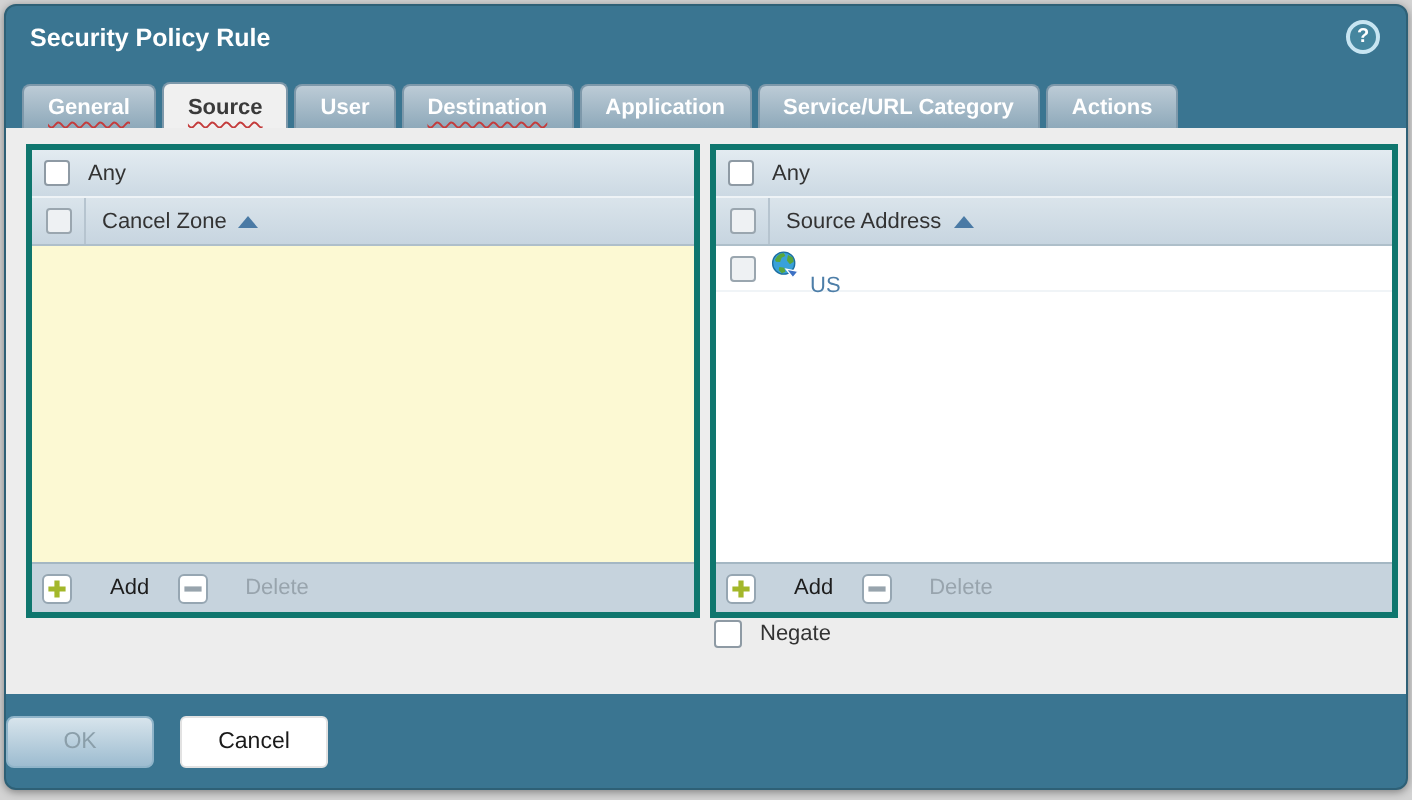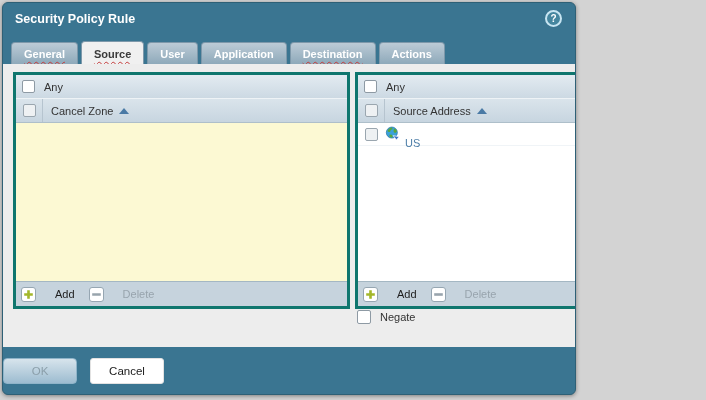--- a/index.html
+++ b/index.html
@@ -5,21 +5,21 @@
   * { box-sizing: border-box; margin: 0; padding: 0; }
   html, body { width: 706px; height: 400px; }
   body {
     font-family: "Liberation Sans", sans-serif;
     background: #d3d3d3;
     position: relative;
     overflow: hidden;
   }
   .dialog {
     position: absolute; left: 2px; top: 2px;
-    width: 574px; height: 393px;
+    width: 702px; height: 393px;
     background: #3a7591;
     border: 1px solid #2e6076;
     border-radius: 6px;
     box-shadow: 0 1px 4px rgba(0,0,0,.4);
     display: flex; flex-direction: column;
     overflow: hidden;
   }
   
   .titlebar {
     height: 31px; flex: 0 0 31px;
@@ -189,22 +189,23 @@
     <span>Security Policy Rule</span>
     <div class="help-btn">
       <span>?</span>
     </div>
   </div>
 
   <div class="tabstrip">
     <div class="tab"><span class="squiggle">General</span></div>
     <div class="tab active"><span class="squiggle">Source</span></div>
     <div class="tab"><span>User</span></div>
+    <div class="tab"><span class="squiggle">Destination</span></div>
     <div class="tab"><span>Application</span></div>
-    <div class="tab"><span class="squiggle">Destination</span></div>
+    <div class="tab"><span>Service/URL Category</span></div>
     <div class="tab"><span>Actions</span></div>
   </div>
 
   <div class="body">
 
     <div class="panel panel-left">
       <div class="any-row">
         <div class="cbx"></div>
         <span>Any</span>
       </div>

